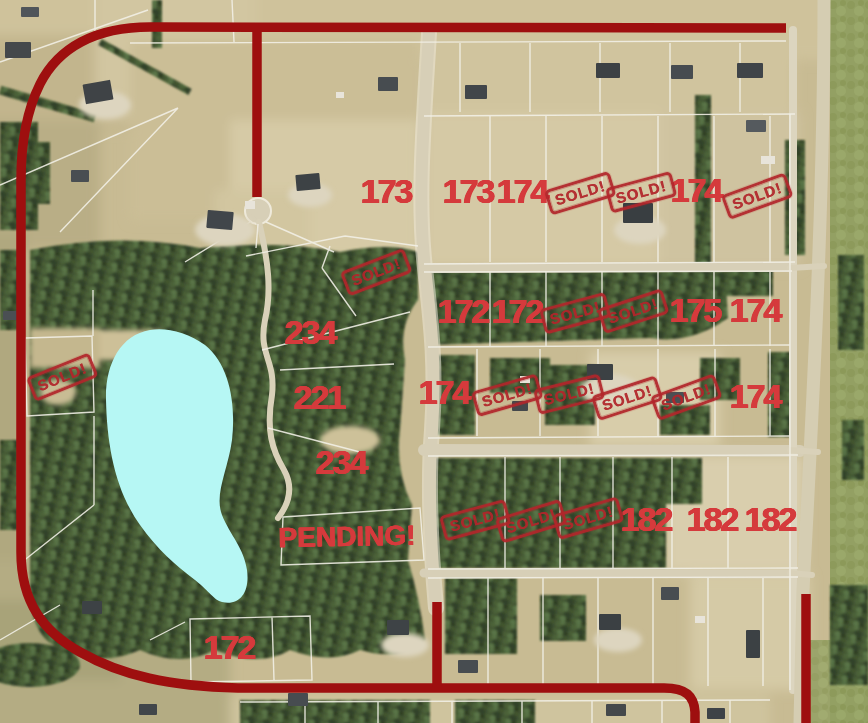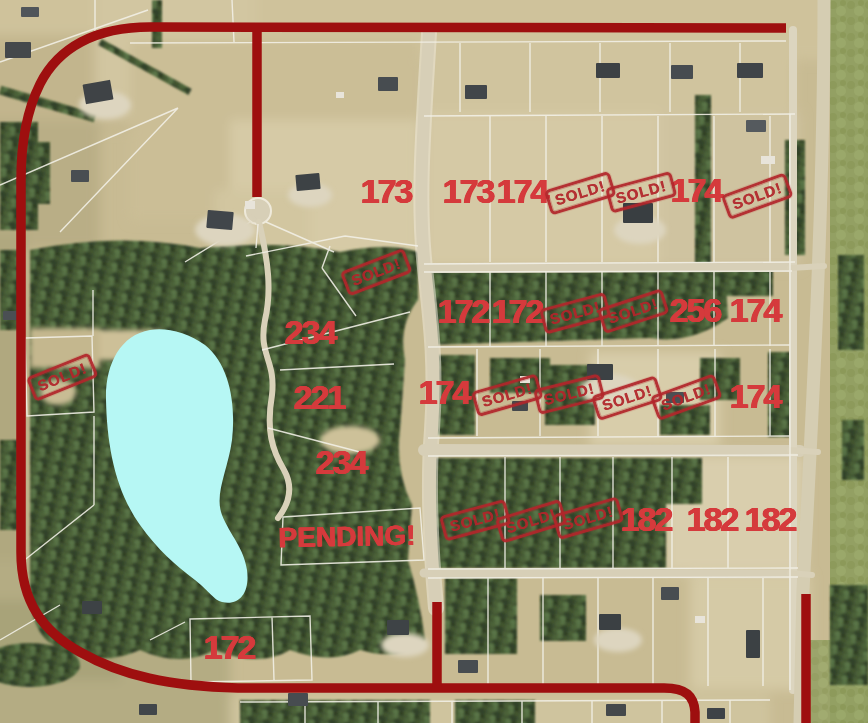--- a/index.html
+++ b/index.html
@@ -221,21 +221,21 @@
   </g>
 </svg>
 
 <div class="overlay">
       <div class="price" style="left: 386px; top: 191px; --r: 0deg;">173</div>
       <div class="price" style="left: 468px; top: 191px; --r: 0deg;">173</div>
       <div class="price" style="left: 522px; top: 191px; --r: 0deg;">174</div>
       <div class="price" style="left: 696px; top: 190px; --r: 0deg;">174</div>
       <div class="price" style="left: 463px; top: 311px; --r: 0deg;">172</div>
       <div class="price" style="left: 517px; top: 311px; --r: 0deg;">172</div>
-      <div class="price" style="left: 695px; top: 310px; --r: 0deg;">256</div>
+      <div class="price" style="left: 695px; top: 310px; --r: 0deg;">175</div>
       <div class="price" style="left: 755px; top: 310px; --r: 0deg;">174</div>
       <div class="price" style="left: 444px; top: 392px; --r: 0deg;">174</div>
       <div class="price" style="left: 755px; top: 396px; --r: 0deg;">174</div>
       <div class="price" style="left: 646px; top: 519px; --r: 0deg;">182</div>
       <div class="price" style="left: 712px; top: 519px; --r: 0deg;">182</div>
       <div class="price" style="left: 770px; top: 519px; --r: 0deg;">182</div>
       <div class="price" style="left: 310px; top: 332px; --r: 0deg;">234</div>
       <div class="price" style="left: 319px; top: 397px; text-align: center; --r: 0deg;">221</div>
       <div class="price" style="left: 341px; top: 462px; --r: 0deg;">234</div>
       <div class="price" style="left: 229px; top: 647px; --r: 0deg;">172</div>

